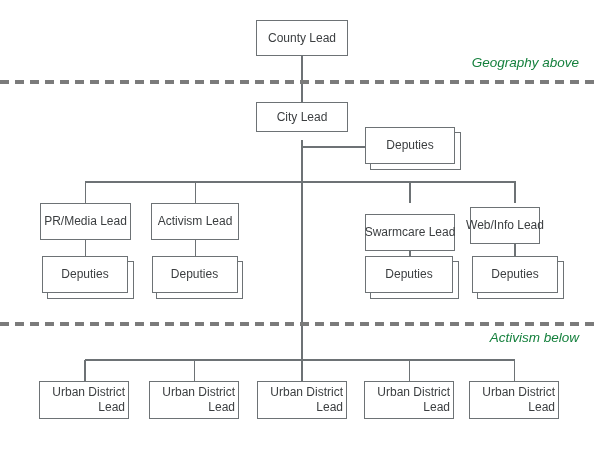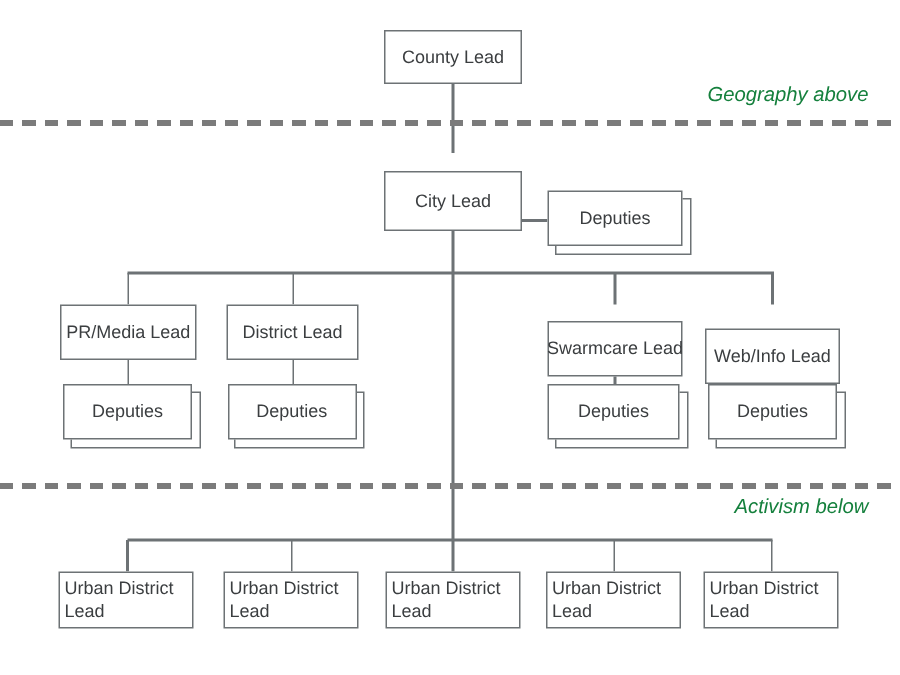--- a/index.html
+++ b/index.html
@@ -10,21 +10,21 @@
     font-family:"Liberation Sans","DejaVu Sans",sans-serif;
     color:#3b3e40;
     overflow:hidden;
   }
   .node{
     position:absolute;
     box-sizing:border-box;
     background:#ffffff;
     border:1.5px solid #6d7275;
     display:flex; align-items:center; justify-content:center;
-    text-align:left;
+    text-align:right;
     font-size:12px; line-height:1.25;
     white-space:nowrap;
   }
   .node.wrap{ white-space:normal; padding:2px 3px; }
   .stacked{ }
   .stacked::after{
     content:"";
     position:absolute; z-index:-1;
     top:3.5px; left:3.5px; right:-6.5px; bottom:-6.5px;
     box-sizing:border-box;
@@ -68,27 +68,27 @@
   <div class="line" style="left:193.5px;top:360px;width:1.5px;height:21px;"></div>
   <div class="line" style="left:408.5px;top:360px;width:1.5px;height:21px;"></div>
   <div class="line" style="left:513.5px;top:360px;width:1.5px;height:21px;"></div>
 
   <div class="dashline" style="top:80px;"></div>
   <div class="dashline" style="top:322px;"></div>
   <div class="geo-label" style="top:55px;">Geography above</div>
   <div class="geo-label" style="top:330px;">Activism below</div>
 
   <div class="node" style="left:256px;top:20px;width:92px;height:36px;">County Lead</div>
-  <div class="node" style="left:256px;top:114px;width:92px;height:40px;">City Lead</div>
+  <div class="node" style="left:256px;top:102px;width:92px;height:30px;">City Lead</div>
   <div class="node stacked" style="left:365px;top:127px;width:90px;height:37px;">Deputies</div>
 
   <div class="node" style="left:40px;top:203px;width:91px;height:37px;">PR/Media Lead</div>
-  <div class="node" style="left:151px;top:203px;width:88px;height:37px;">District Lead</div>
+  <div class="node" style="left:151px;top:203px;width:88px;height:37px;">Activism Lead</div>
   <div class="node" style="left:365px;top:203px;width:90px;height:37px;margin-top:11px;">Swarmcare Lead</div>
-  <div class="node" style="left:470px;top:219px;width:90px;height:37px;">Web/Info Lead</div>
+  <div class="node" style="left:470px;top:207px;width:70px;height:37px;">Web/Info Lead</div>
 
   <div class="node stacked" style="left:42px;top:256px;width:86px;height:37px;">Deputies</div>
   <div class="node stacked" style="left:151.5px;top:256px;width:86px;height:37px;">Deputies</div>
   <div class="node stacked" style="left:365px;top:256px;width:88px;height:37px;">Deputies</div>
   <div class="node stacked" style="left:472px;top:256px;width:86px;height:37px;">Deputies</div>
 
   <div class="node wrap" style="left:39px;top:381px;width:90px;height:38px;">Urban District Lead</div>
   <div class="node wrap" style="left:149px;top:381px;width:90px;height:38px;">Urban District Lead</div>
   <div class="node wrap" style="left:257px;top:381px;width:90px;height:38px;">Urban District Lead</div>
   <div class="node wrap" style="left:364px;top:381px;width:90px;height:38px;">Urban District Lead</div>

